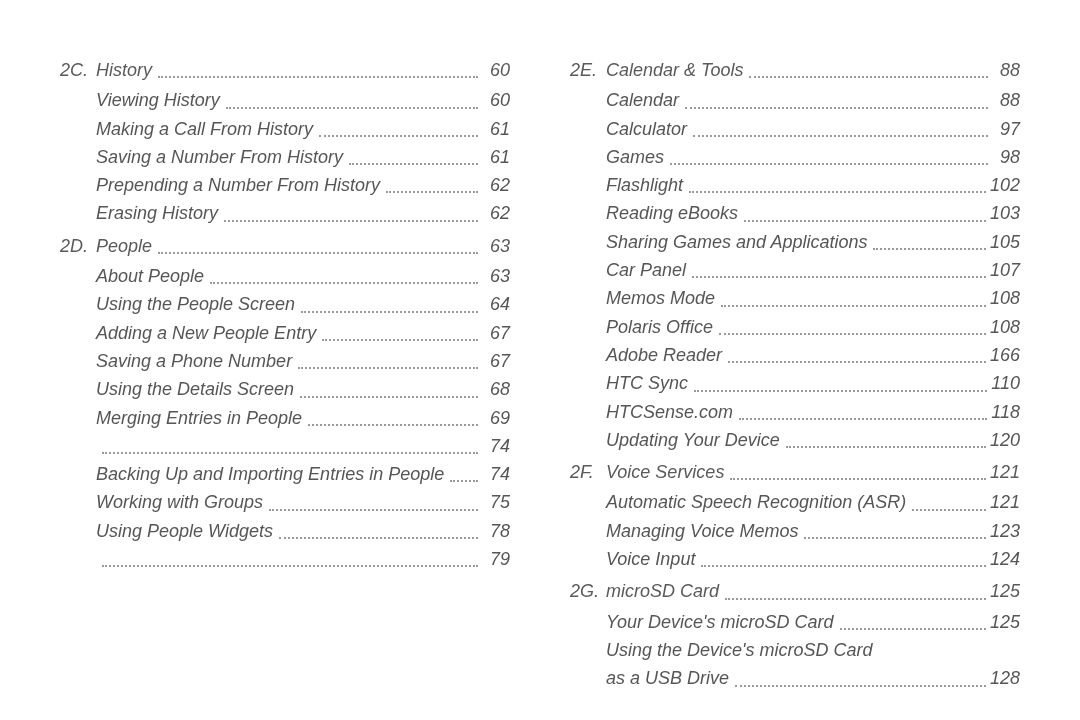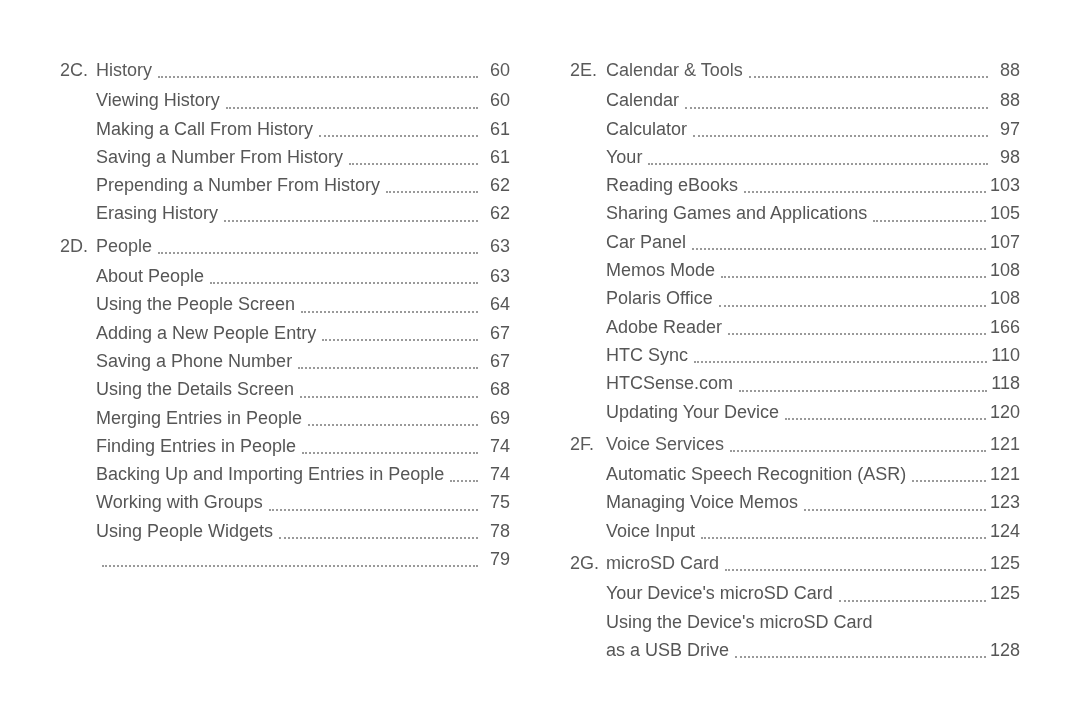--- a/index.html
+++ b/index.html
@@ -7,20 +7,21 @@
   body {
     width:1080px; height:720px;
     background:#fff;
     color:#555;
     font-family: Arial, Helvetica, sans-serif;
     padding:50px 60px 40px 60px;
   }
   .columns {
     display:flex;
     gap:60px;
+    font-style:italic;
   }
   .col { flex:1; }
   .section-row, .entry-row {
     display:flex;
     align-items:flex-end;
     margin-bottom:4px;
     line-height:1.35;
   }
   .section-row { font-size:18px; color:#5a5a5a; margin-top:8px; margin-bottom:6px; }
   .section-id { width:36px; flex:0 0 auto; }
@@ -101,21 +102,20 @@
         <span class="label">Using the Details Screen</span>
         <span class="dots"></span>
         <span class="page">68</span>
       </div>
       <div class="entry-row">
         <span class="label">Merging Entries in People</span>
         <span class="dots"></span>
         <span class="page">69</span>
       </div>
       <div class="entry-row">
-        <span class="label">Finding Entries in People</span>
         <span class="dots"></span>
         <span class="page">74</span>
       </div>
       <div class="entry-row">
         <span class="label">Backing Up and Importing Entries in People</span>
         <span class="dots"></span>
         <span class="page">74</span>
       </div>
       <div class="entry-row">
         <span class="label">Working with Groups</span>
@@ -143,23 +143,28 @@
         <span class="label">Calendar</span>
         <span class="dots"></span>
         <span class="page">88</span>
       </div>
       <div class="entry-row">
         <span class="label">Calculator</span>
         <span class="dots"></span>
         <span class="page">97</span>
       </div>
       <div class="entry-row">
-        <span class="label">Your</span>
+        <span class="label">Games</span>
         <span class="dots"></span>
         <span class="page">98</span>
+      </div>
+      <div class="entry-row">
+        <span class="label">Flashlight</span>
+        <span class="dots"></span>
+        <span class="page">102</span>
       </div>
       <div class="entry-row">
         <span class="label">Reading eBooks</span>
         <span class="dots"></span>
         <span class="page">103</span>
       </div>
       <div class="entry-row">
         <span class="label">Sharing Games and Applications</span>
         <span class="dots"></span>
         <span class="page">105</span>

